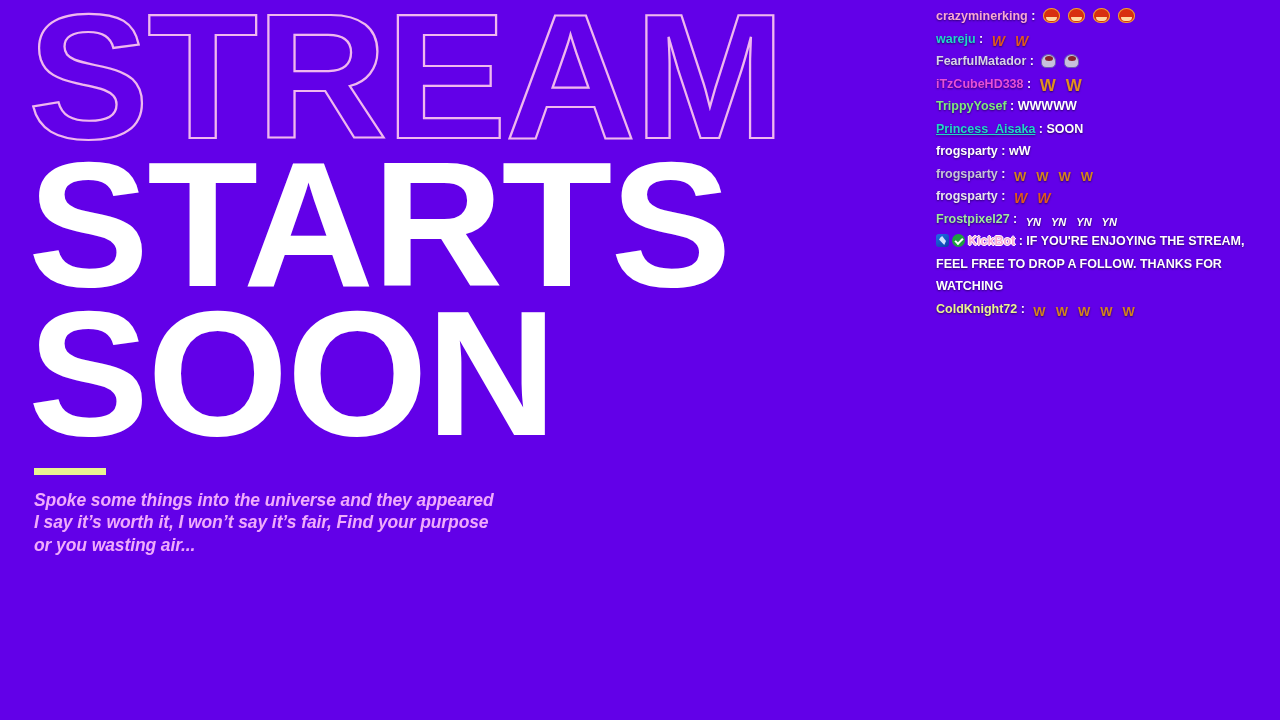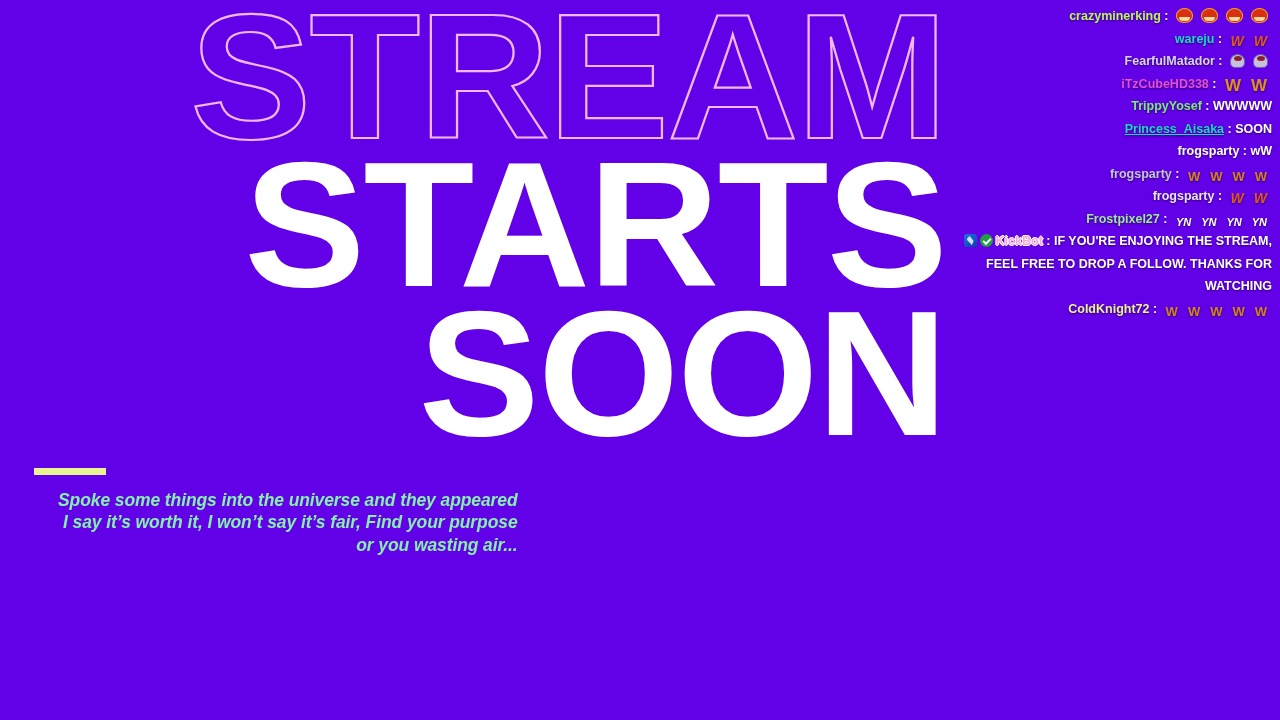--- a/index.html
+++ b/index.html
@@ -10,21 +10,20 @@
     background:#6200e8;
     font-family:"Liberation Sans", sans-serif;
   }
 
   #stage {
     position:relative;
     width:1280px;
     height:568px;
     background:#6200e8;
     overflow:hidden;
-    text-align:right;
   }
 
   
   #headline {
     position:absolute;
     left:28px;
     top:6px;
     width:900px;
     z-index:1;
   }
@@ -183,44 +182,43 @@
 
   #accent-bar {
     width:72px;
     height:7px;
     background:#eaf391;
     margin-bottom:14px;
   }
 
   .lyric-line {
     display:block;
-    color:#86efac;
+    color:#f0abfc;
     font-family:"Liberation Sans", sans-serif;
     font-weight:700;
     font-style:italic;
     font-size:17.5px;
     line-height:1.28;
     letter-spacing:-0.1px;
     white-space:nowrap;
-    margin-left:24px;
   }
 </style>
 </head>
 <body>
 
 <div id="stage">
 
   <div id="headline">
     <span class="hl-line hl-outline">STREAM</span>
     <span class="hl-line hl-solid">STARTS</span>
     <span class="hl-line hl-solid second">SOON</span>
   </div>
 
   <div id="chat">
-      <span class="chat-msg clipped"><span class="uname" style="color: #bef264;">crazyminerking</span><span class="colon"> : </span><span class="emote-img redface"></span><span class="emote-img redface"></span><span class="emote-img redface"></span><span class="emote-img redface"></span></span>
+      <span class="chat-msg clipped"><span class="uname" style="color: #f9a8d4;">crazyminerking</span><span class="colon"> : </span><span class="emote-img redface"></span><span class="emote-img redface"></span><span class="emote-img redface"></span><span class="emote-img redface"></span></span>
       <span class="chat-msg"><span class="uname" style="color: rgb(31, 214, 200);">wareju</span><span class="colon"> : </span><span class="emote wsquiggle">W</span><span class="emote wsquiggle">W</span></span>
       <span class="chat-msg"><span class="uname" style="color: rgb(216, 212, 232);">FearfulMatador</span><span class="colon"> : </span><span class="emote-img greyface"></span><span class="emote-img greyface"></span></span>
       <span class="chat-msg"><span class="uname" style="color: rgb(232, 79, 216); margin-top: 35px;">iTzCubeHD338</span><span class="colon"> : </span><span class="emote wbig">W</span><span class="emote wbig">W</span></span>
       <span class="chat-msg"><span class="uname" style="color: rgb(127, 232, 127);">TrippyYosef</span><span class="colon"> : </span><span class="body">WWWWW</span></span>
       <span class="chat-msg"><span class="uname" style="color: rgb(31, 214, 200); text-decoration: underline;">Princess_Aisaka</span><span class="colon"> : </span><span class="body">SOON</span></span>
       <span class="chat-msg"><span class="uname" style="color: rgb(255, 255, 255);">frogsparty</span><span class="colon"> : </span><span class="body">wW</span></span>
       <span class="chat-msg"><span class="uname" style="color: rgb(200, 196, 216);">frogsparty</span><span class="colon"> : </span><span class="emote w">W</span><span class="emote w">W</span><span class="emote w">W</span><span class="emote w">W</span></span>
       <span class="chat-msg"><span class="uname" style="color: rgb(232, 228, 240);">frogsparty</span><span class="colon"> : </span><span class="emote wsquiggle">W</span><span class="emote wsquiggle">W</span></span>
       <span class="chat-msg"><span class="uname" style="color: rgb(159, 232, 159);">Frostpixel27</span><span class="colon"> : </span><span class="emote yn">YN</span><span class="emote yn">YN</span><span class="emote yn">YN</span><span class="emote yn">YN</span></span>
       <span class="chat-msg"><span class="badge mod"></span><span class="badge verified"></span><span class="uname kickbot-name" style="color: #f9a8d4;">KickBot</span><span class="colon"> : </span><span class="body">IF YOU'RE ENJOYING THE STREAM, FEEL FREE TO DROP A FOLLOW. THANKS FOR WATCHING</span></span>

